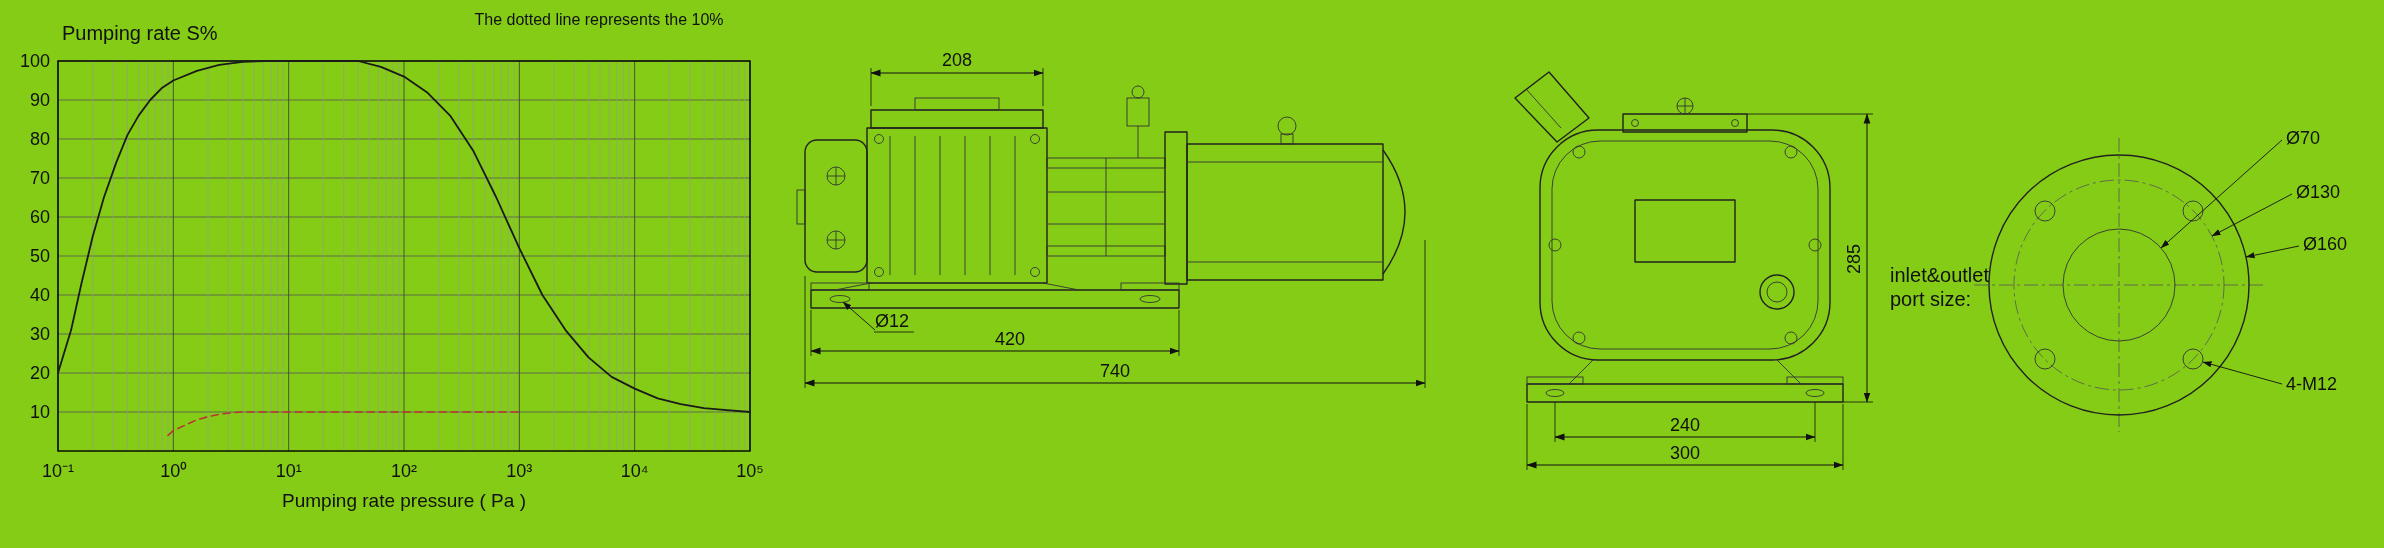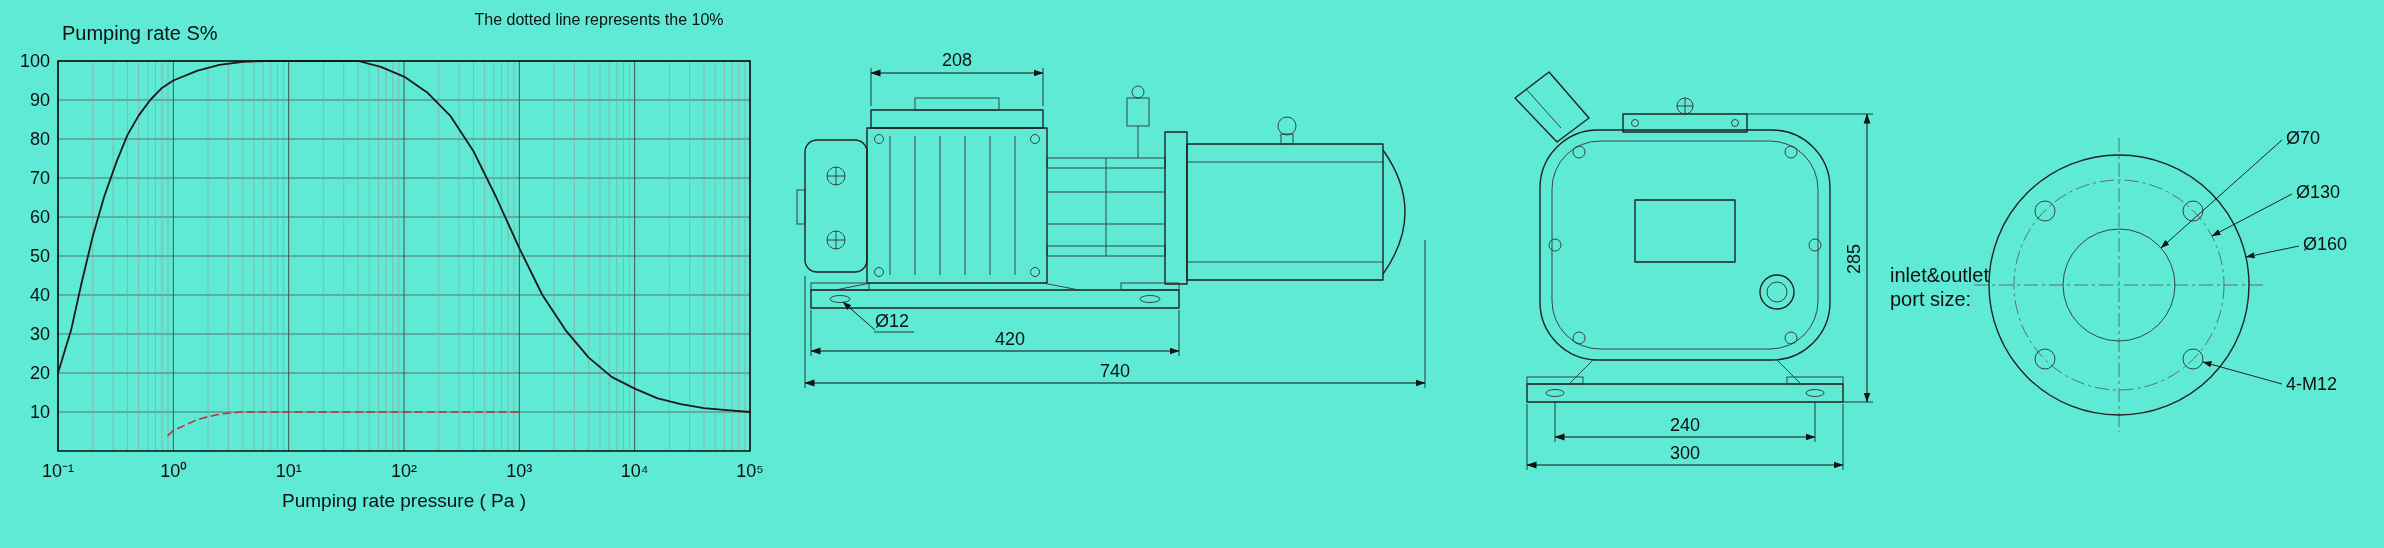--- a/index.html
+++ b/index.html
@@ -1,18 +1,18 @@
 <!DOCTYPE html>
 <html><head>
 <meta charset="utf-8">
 <style>
   * { box-sizing: border-box; }
   html,body { margin:0; padding:0; background:#ffffff; }
   body { font-family:"Liberation Sans", sans-serif; color:#111; }
-  .canvas { position:relative; width:2384px; height:548px; background:#5eead4; overflow:hidden; }
+  .canvas { position:relative; width:2384px; height:548px; background:#84cc16; overflow:hidden; }
   .abs { position:absolute; }
   .chart-title { left:62px; top:22px; font-size:20px; color:#111; }
   .chart-note { left:440px; top:8px; width:318px; text-align:center; font-size:16px; line-height:23px; color:#111; }
   svg { position:absolute; }
   svg text { font-family:"Liberation Sans", sans-serif; }
   .o  { fill:none; stroke:#222; stroke-width:1.4; stroke-linejoin:round; }
   .t  { fill:none; stroke:#333; stroke-width:0.9; }
   .ext{ fill:none; stroke:#111; stroke-width:0.8; }
   .dim{ fill:none; stroke:#111; stroke-width:1; }
   .ldr{ fill:none; stroke:#111; stroke-width:0.9; }

